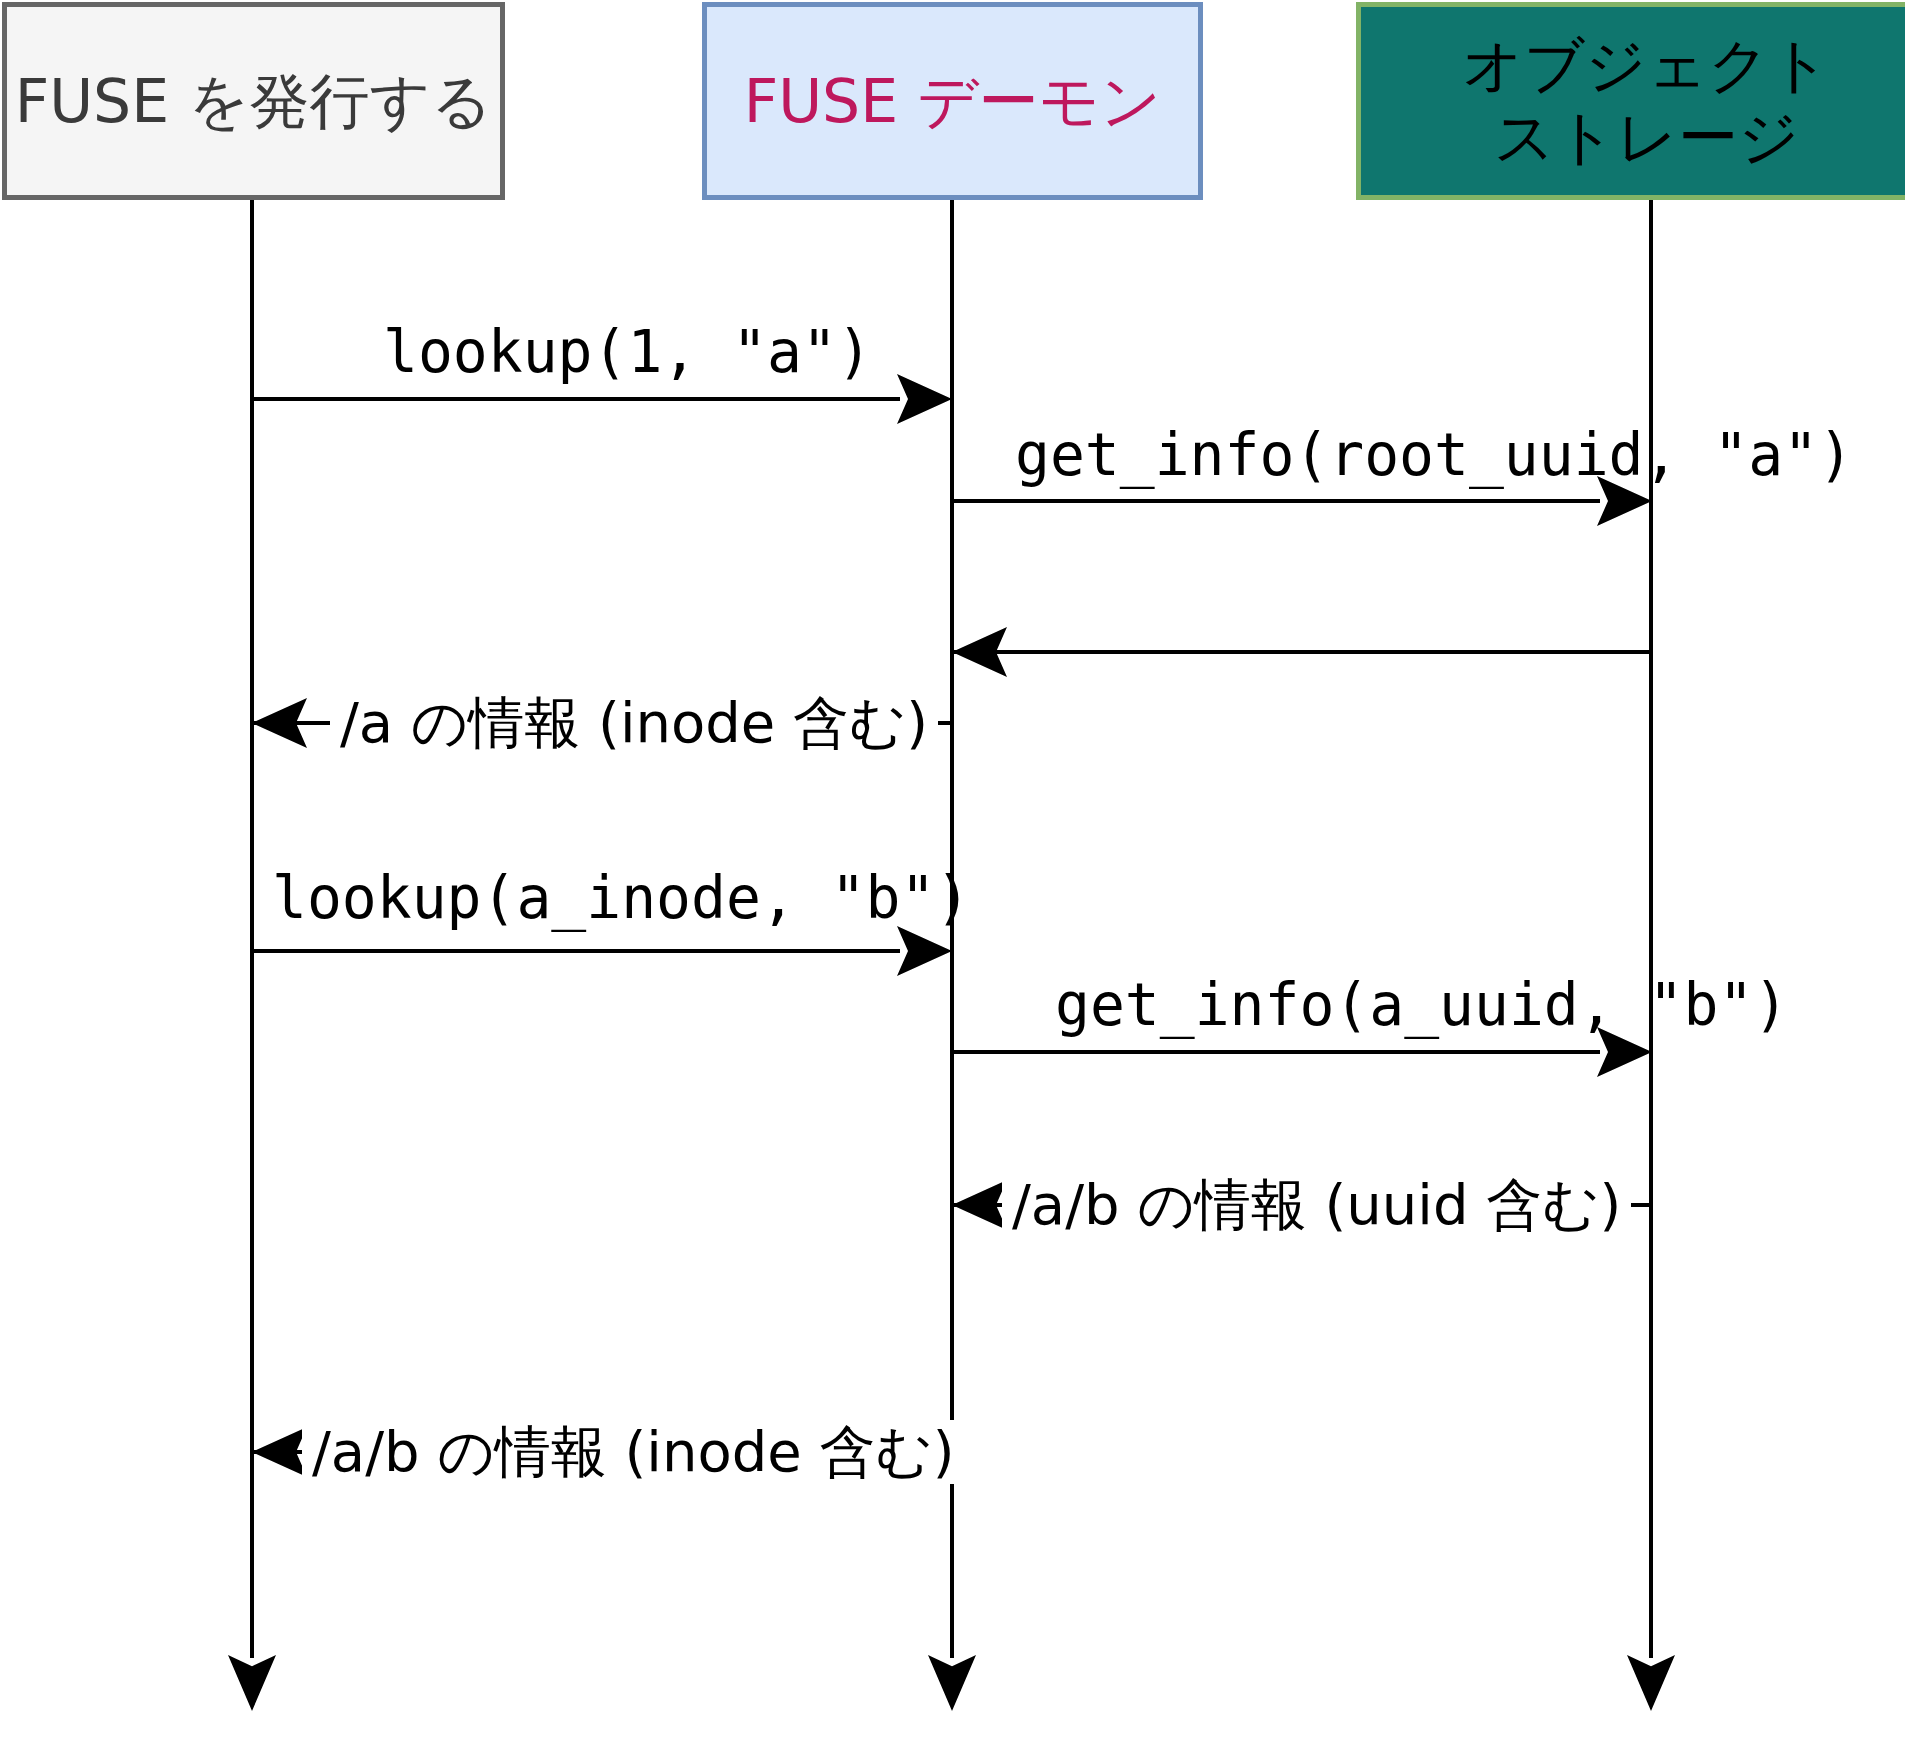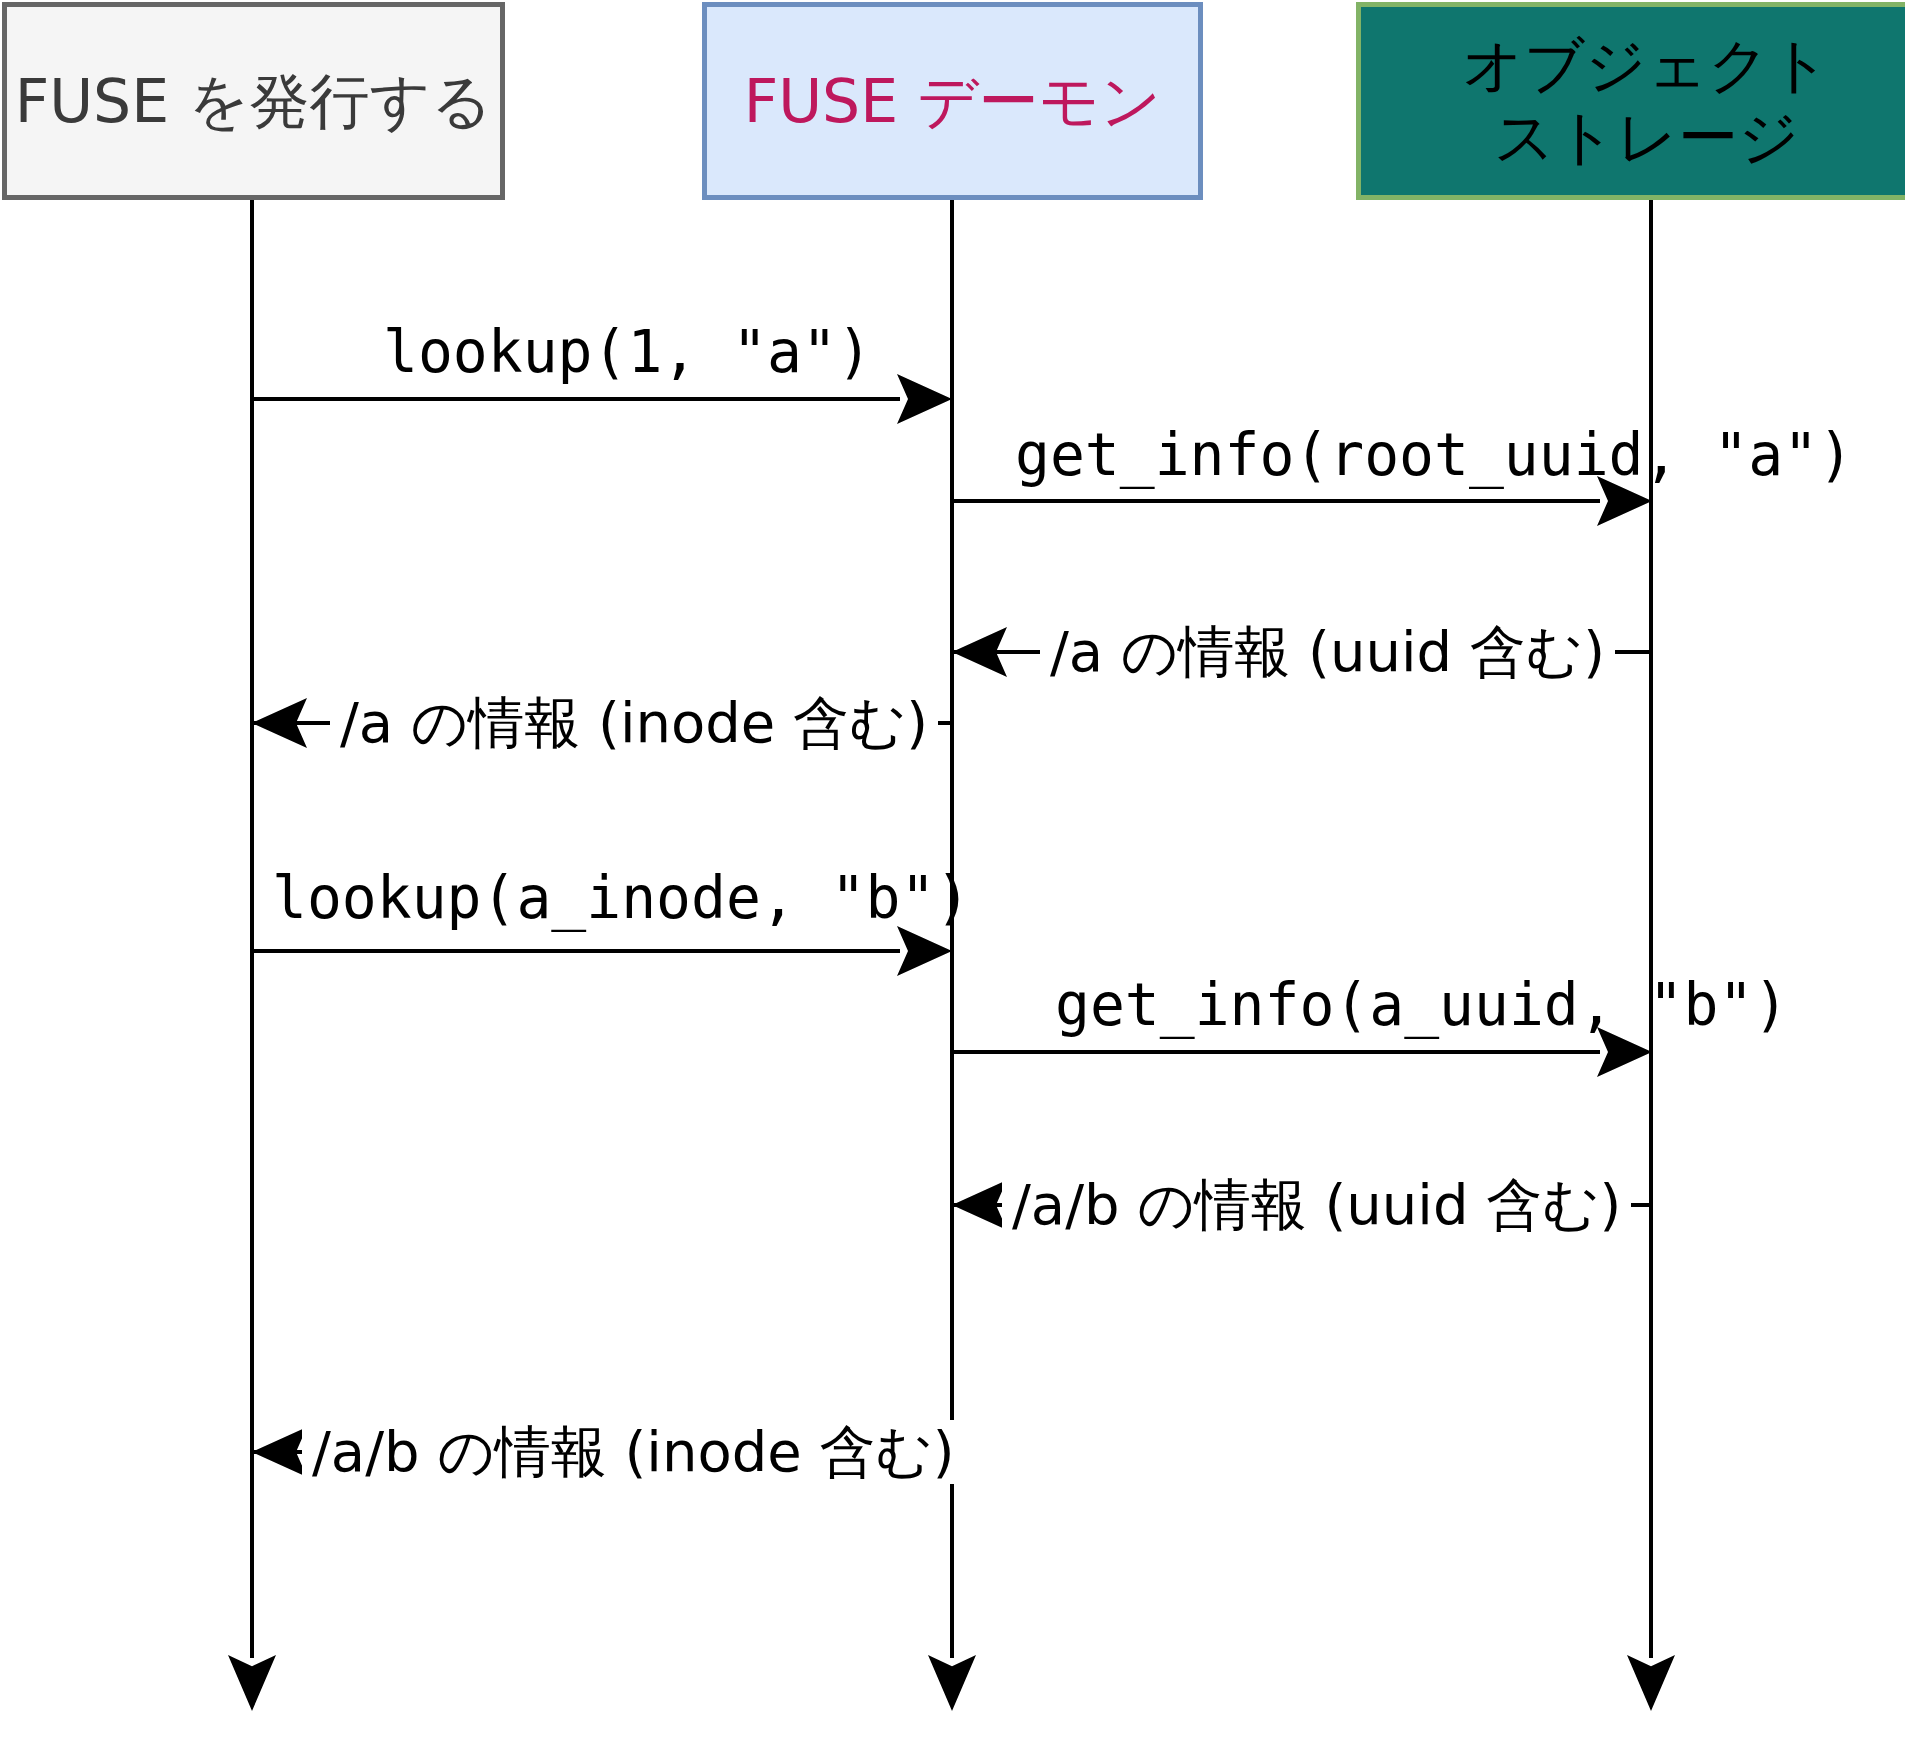--- a/index.html
+++ b/index.html
@@ -124,21 +124,20 @@
   <div class="call-label m1-label">lookup(1, "a")</div>
   <div class="mline m1-line"></div>
   <div class="ah-right m1-head"></div>
 
   <div class="call-label m2-label">get_info(root_uuid, "a")</div>
   <div class="mline m2-line"></div>
   <div class="ah-right m2-head"></div>
 
   <div class="mline m3-line"></div>
   <div class="ah-left m3-head"></div>
-  <div class="ret-label m3-label">/a の情報 (uuid 含む)</div>
 
   <div class="mline m4-line"></div>
   <div class="ah-left m4-head"></div>
   <div class="ret-label m4-label">/a の情報 (inode 含む)</div>
 
   <div class="call-label m5-label">lookup(a_inode, "b")</div>
   <div class="mline m5-line"></div>
   <div class="ah-right m5-head"></div>
 
   <div class="call-label m6-label">get_info(a_uuid, "b")</div>

